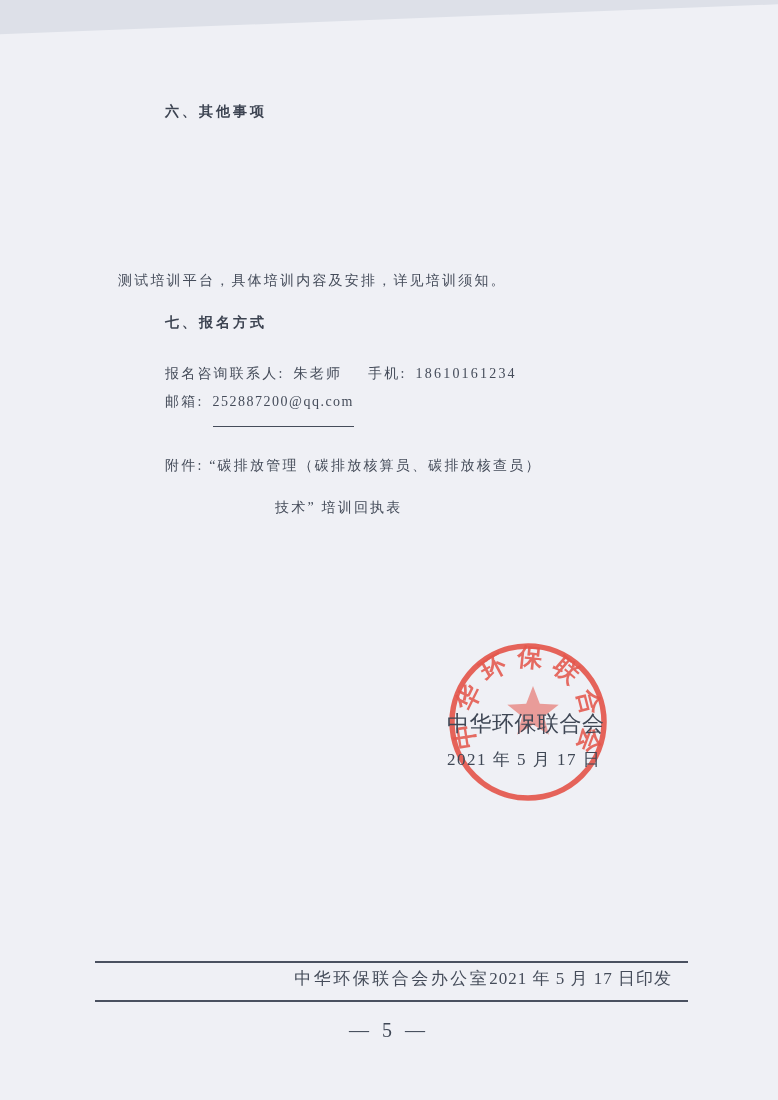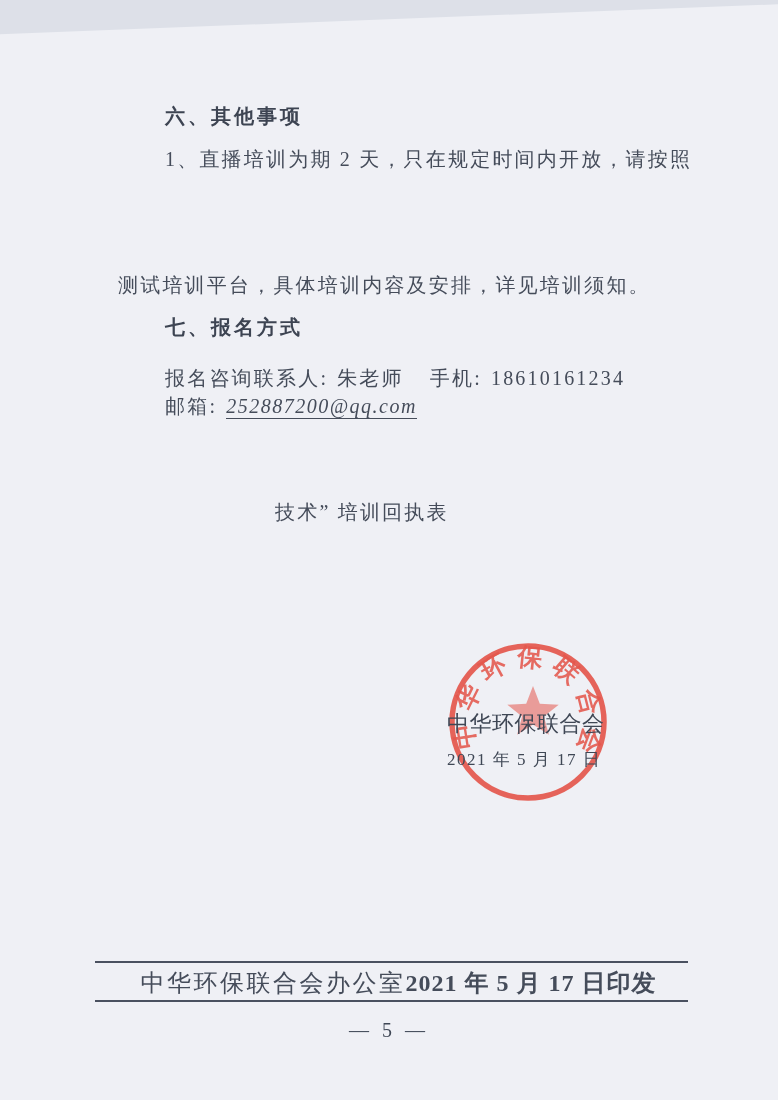--- a/index.html
+++ b/index.html
@@ -14,79 +14,79 @@
     color:#454c5a;
   }
   
   .scan-edge{
     position:absolute;left:-60px;top:-34px;width:960px;height:52px;
     background:#dde0e8;
     transform:rotate(-2.2deg);
   }
   .line{
     position:absolute;left:118px;
-    font-size:20px;letter-spacing:2.2px;white-space:nowrap;
+    font-size:14px;letter-spacing:2.2px;white-space:nowrap;
     color:#454c5a;
   }
   .indent{left:165px;}
   .heading{font-weight:bold;color:#3d4452;letter-spacing:3px;}
   .gap-wide{display:inline-block;width:26px;}
   .gap-small{display:inline-block;width:9px;}
-  .email{border-bottom:1.5px solid #454c5a;letter-spacing:1.5px;padding-bottom:1px;font-style:italic;}
+  .email{border-bottom:1.5px solid #454c5a;letter-spacing:1.5px;padding-bottom:17px;}
   .attach2{left:227px;margin-left:48px;}
 
   
   .seal{position:absolute;left:448px;top:642px;width:160px;height:160px;}
   
   .signature{
     position:absolute;left:447px;top:709px;z-index:3;
     font-size:22px;letter-spacing:0.5px;color:#3f4755;white-space:nowrap;
   }
   .signature .sig-date{margin-top:9px;font-size:17px;letter-spacing:1.5px;}
 
   
   .rule{position:absolute;left:95px;width:593px;height:2px;background:#4a5160;}
   .rule-top{top:961px;}
   .rule-bottom{top:1000px;}
   .footer-row{
     position:absolute;left:95px;top:967px;width:593px;
     box-sizing:border-box;padding:0 16px 0 30px;
-    display:flex;justify-content:center;align-items:center;
-    font-size:24px;white-space:nowrap;
+    display:flex;justify-content:flex-end;align-items:center;
+    font-size:17px;white-space:nowrap;
   }
   .footer-office{letter-spacing:2.5px;}
-  .footer-date{letter-spacing:1px;font-weight:bold;}
+  .footer-date{letter-spacing:1px;}
   .page-number{
     position:absolute;left:0;top:1019px;width:778px;
     text-align:center;font-size:20px;letter-spacing:4px;color:#3f4755;
   }
 </style>
 </head>
 <body>
 
 <div class="page">
 
   <div class="scan-edge"></div>
 
   <div class="line indent heading" style="top:103px">六、其他事项</div>
 
-  <div class="line indent" style="top:146px">1、直播培训为期 2 天，只在规定时间内开放，请按照</div>
 
   <div class="line" style="top:272px">测试培训平台，具体培训内容及安排，详见培训须知。</div>
 
   <div class="line indent heading" style="top:314px">七、报名方式</div>
 
   <div class="line indent" style="top:365px">
     <span>报名咨询联系人:</span><span class="gap-small"></span><span>朱老师</span><span class="gap-wide"></span><span>手机:</span><span class="gap-small"></span><span>18610161234</span>
   </div>
 
   <div class="line indent" style="top:393px">
     <span>邮箱:</span><span class="gap-small"></span><span class="email">252887200@qq.com</span>
   </div>
 
+  <div class="line indent" style="top:457px">附件: “碳排放管理（碳排放核算员、碳排放核查员）</div>
   <div class="line attach2" style="top:499px">技术” 培训回执表</div>
 
   <svg class="seal" viewBox="0 0 160 160">
     <circle cx="80" cy="80" r="76" fill="none" stroke="#e4574c" stroke-width="5.5" opacity="0.92"></circle>
     <polygon points="85,44 91.8,61.7 110.7,62.7 95.9,74.6 100.9,92.8 85,82.5 69.1,92.8 74.1,74.6 59.3,62.7 78.2,61.7" fill="#e4574c" fill-opacity="0.55"></polygon>
     <defs>
       <path id="sealArc" d="M 30.1 105.4 A 56 56 0 1 1 129.9 105.4" fill="none"></path>
     </defs>
     <text font-size="25" font-weight="bold" fill="#e4574c" fill-opacity="0.88" letter-spacing="9" font-family="Liberation Serif, DejaVu Serif, serif">
       <textPath href="#sealArc" startOffset="1">中华环保联合会</textPath>

